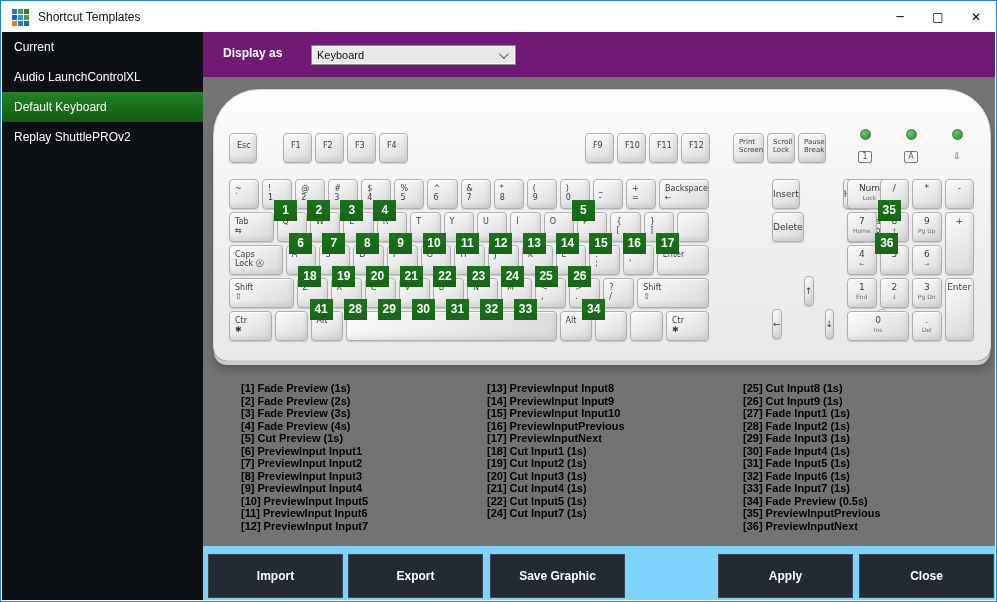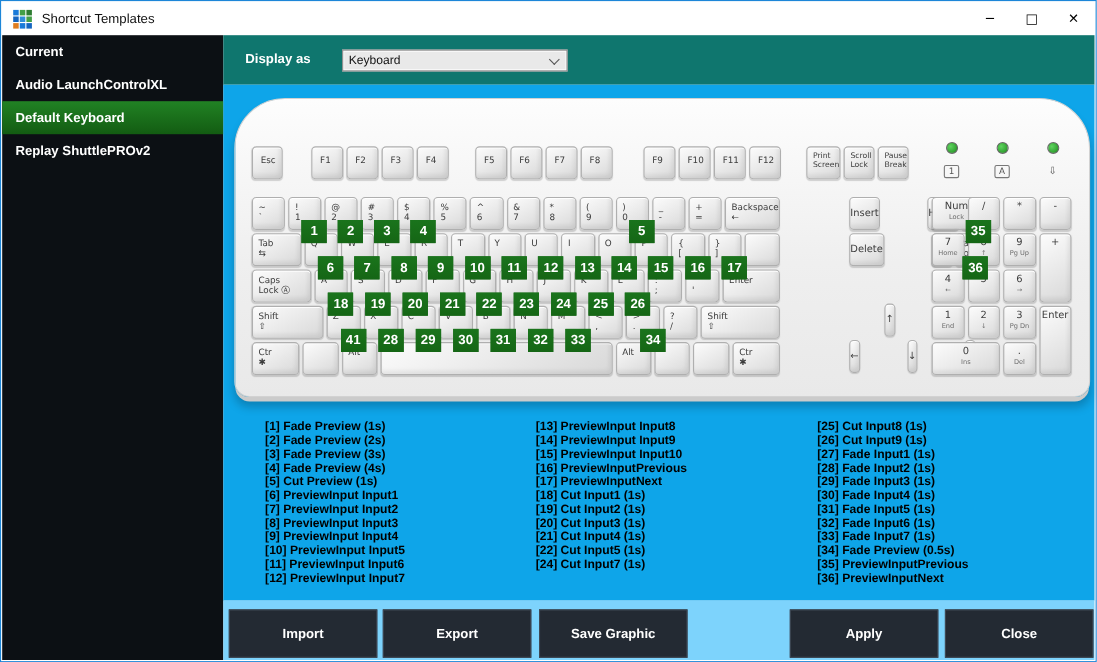--- a/index.html
+++ b/index.html
@@ -13,34 +13,34 @@
     margin:0 9px 0 10px;}
   .appicon span{display:block;width:5px;height:5px;}
   .title{font-size:12px;color:#111;}
   .wctls{margin-left:auto;display:flex;height:30px;}
   .wctl{width:38px;height:30px;display:flex;align-items:center;justify-content:center;
     color:#000;font-size:12px;font-family:"DejaVu Sans",sans-serif;cursor:default;}
 
   
   .sidebar{position:absolute;left:1px;top:31px;width:201px;bottom:1px;background:#0c1014;}
   .sbitem{height:30px;display:flex;align-items:center;padding-left:12px;
-    color:#fff;font-size:12px;font-weight:bold;cursor:default;}
+    color:#fff;font-size:12px;font-weight:normal;cursor:default;}
   .sbitem.sel{background:linear-gradient(180deg,#218224 0%,#135c12 100%);}
 
   
-  .topbar{position:absolute;left:202px;top:31px;right:1px;height:45px;background:#0f766e;}
+  .topbar{position:absolute;left:202px;top:31px;right:1px;height:45px;background:#701a75;}
   .dlabel{position:absolute;left:20px;top:14px;color:#fff;font-size:12px;font-weight:bold;}
   .combo{position:absolute;left:108px;top:13px;width:205px;height:20px;background:#e9e9e9;
     border:1px solid #898989;box-shadow:inset 0 0 0 1px #fbfbfb;box-sizing:border-box;
     display:flex;align-items:center;font-size:11px;color:#111;padding-left:5px;cursor:default;}
   .chev{margin-left:auto;margin-right:9px;width:6px;height:6px;border-right:1px solid #555;
     border-bottom:1px solid #555;transform:rotate(45deg) translateY(-2px);}
 
   
-  .content{position:absolute;left:202px;top:76px;right:1px;height:469px;background:#0ea5e9;}
+  .content{position:absolute;left:202px;top:76px;right:1px;height:469px;background:#737373;}
 
   
   .kbpanel{position:absolute;left:10px;top:12px;width:776px;height:270px;
     background:linear-gradient(180deg,#fdfdfd 0%,#efefef 55%,#e9e9e9 100%);
     border:1px solid #d2d2d2;border-radius:46px 46px 14px 14px;
     box-shadow:0 5px 0 -1px #cbcbcb,0 9px 9px rgba(0,0,0,.22);}
   .kbpanel .abs{position:absolute;}
 
   .krow{display:flex;margin-bottom:3px;}
   .krow .key{flex:1 0 0;margin-right:3px;}
@@ -148,36 +148,20 @@
               <span class="t">F2</span>
             </div>
             <div class="key fk">
               <span class="t">F3</span>
             </div>
             <div class="key fk">
               <span class="t">F4</span>
             </div>
           </div>
         </div>
-      <div class="abs" id="kb-f2" style="left:218px;top:43px;width:128px;">
-          <div class="krow">
-            <div class="key fk">
-              <span class="t">F5</span>
-            </div>
-            <div class="key fk">
-              <span class="t">F6</span>
-            </div>
-            <div class="key fk">
-              <span class="t">F7</span>
-            </div>
-            <div class="key fk">
-              <span class="t">F8</span>
-            </div>
-          </div>
-        </div>
       <div class="abs" id="kb-f3" style="left:371px;top:43px;width:128px;">
           <div class="krow">
             <div class="key fk">
               <span class="t">F9</span>
             </div>
             <div class="key fk">
               <span class="t">F10</span>
             </div>
             <div class="key fk">
               <span class="t">F11</span>

